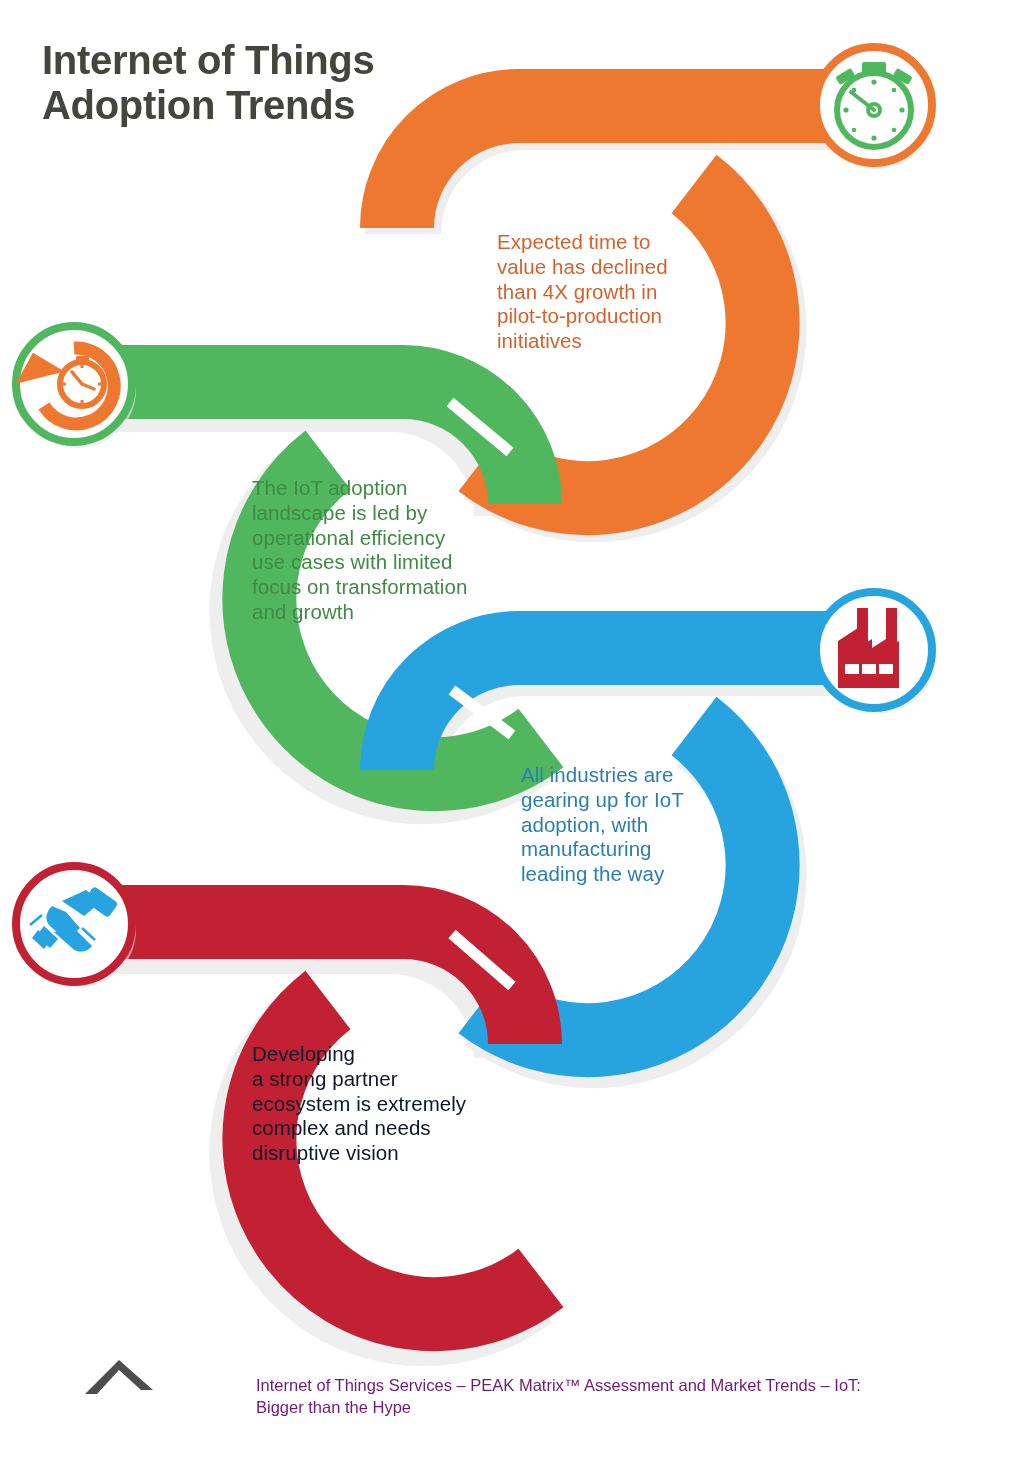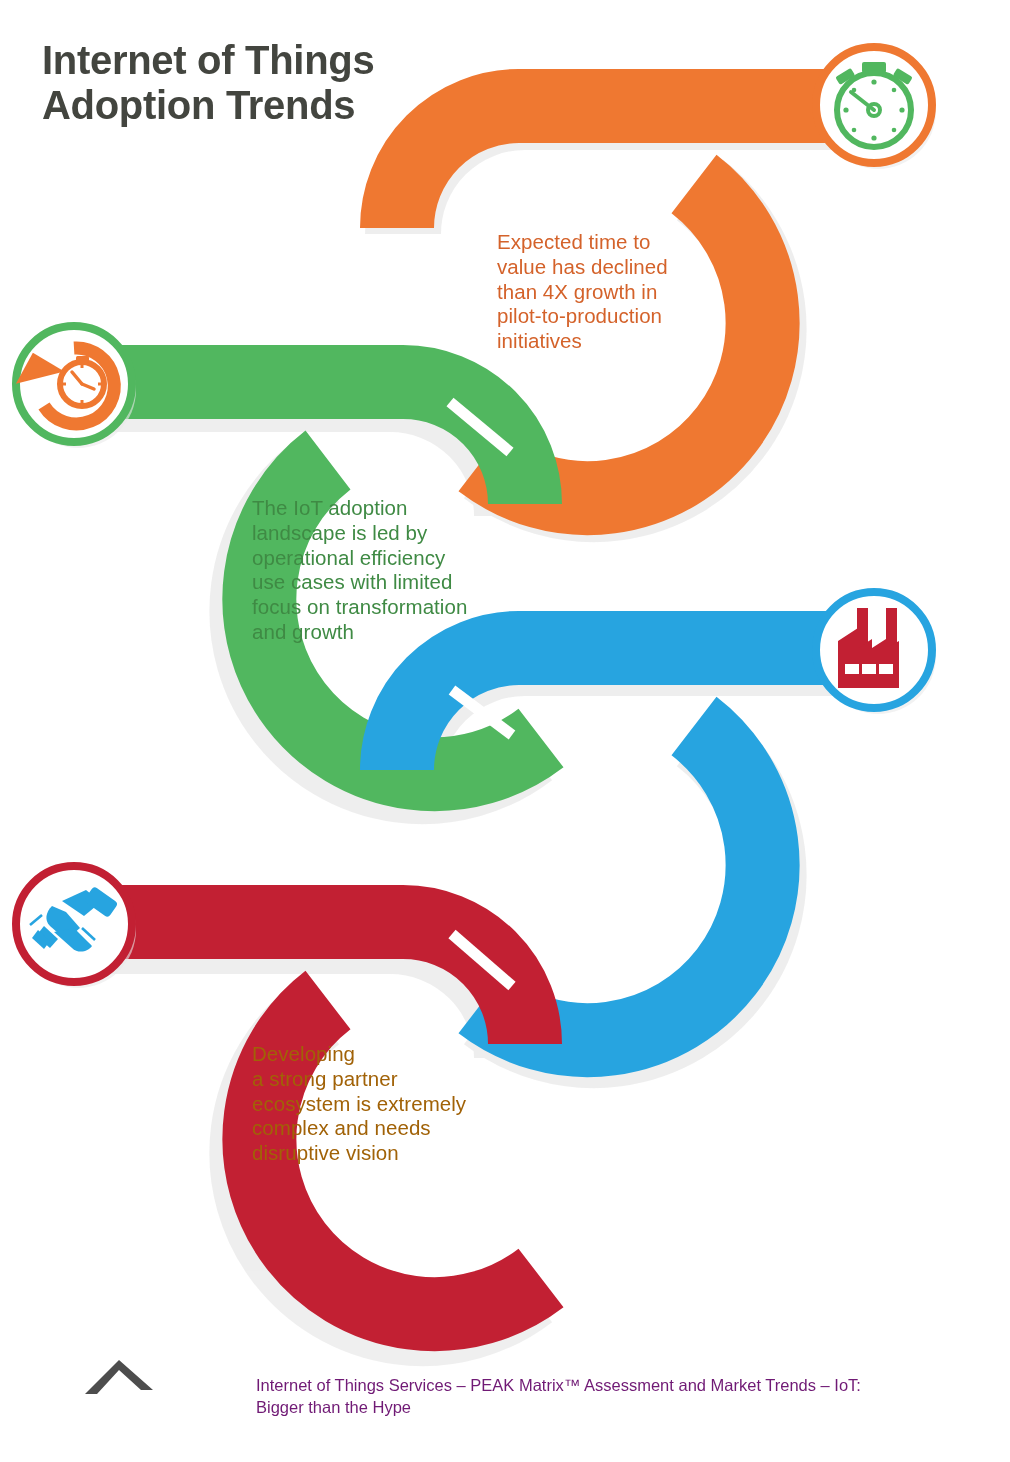--- a/index.html
+++ b/index.html
@@ -30,23 +30,23 @@
     white-space:pre-line;
   }
   .callout {
     position:absolute;
     font-size:20.5px;
     line-height:1.21;
     white-space:pre-line;
     letter-spacing:0.05px;
   }
   #callout-1 { left:497px; top:230px; width:230px; color:#d4622a; }
-  #callout-2 { left:252px; top:496px; width:270px; color:#3f8a44; }
+  #callout-2 { left:252px; top:476px; width:270px; color:#3f8a44; }
   #callout-3 { left:521px; top:763px; width:210px; color:#2a7fad; }
-  #callout-4 { left:252px; top:1042px; width:260px; color:#a16207; }
+  #callout-4 { left:252px; top:1042px; width:260px; color:#0f172a; }
 
   .footer {
     position:absolute;
     left:0; top:1348px;
     width:1010px; height:90px;
   }
   .footer-logo {
     position:absolute;
     left:83px; top:8px;
     width:170px; height:62px;
@@ -227,20 +227,25 @@
 value has declined
 than 4X growth in
 pilot-to-production
 initiatives</div>
   <div class="callout" id="callout-2">The IoT adoption
 landscape is led by
 operational efficiency
 use cases with limited
 focus on transformation
 and growth</div>
+  <div class="callout" id="callout-3">All industries are
+gearing up for IoT
+adoption, with
+manufacturing
+leading the way</div>
   <div class="callout" id="callout-4">Developing
 a strong partner
 ecosystem is extremely
 complex and needs
 disruptive vision</div>
 
   <div class="footer">
     <div class="footer-logo">
       <svg width="170" height="40" viewBox="0 0 170 40">
         <path d="M 2 38 L 36 4 L 70 34 L 58 34 L 36 14 L 14 38 Z" fill="#4d4d4d"></path>

